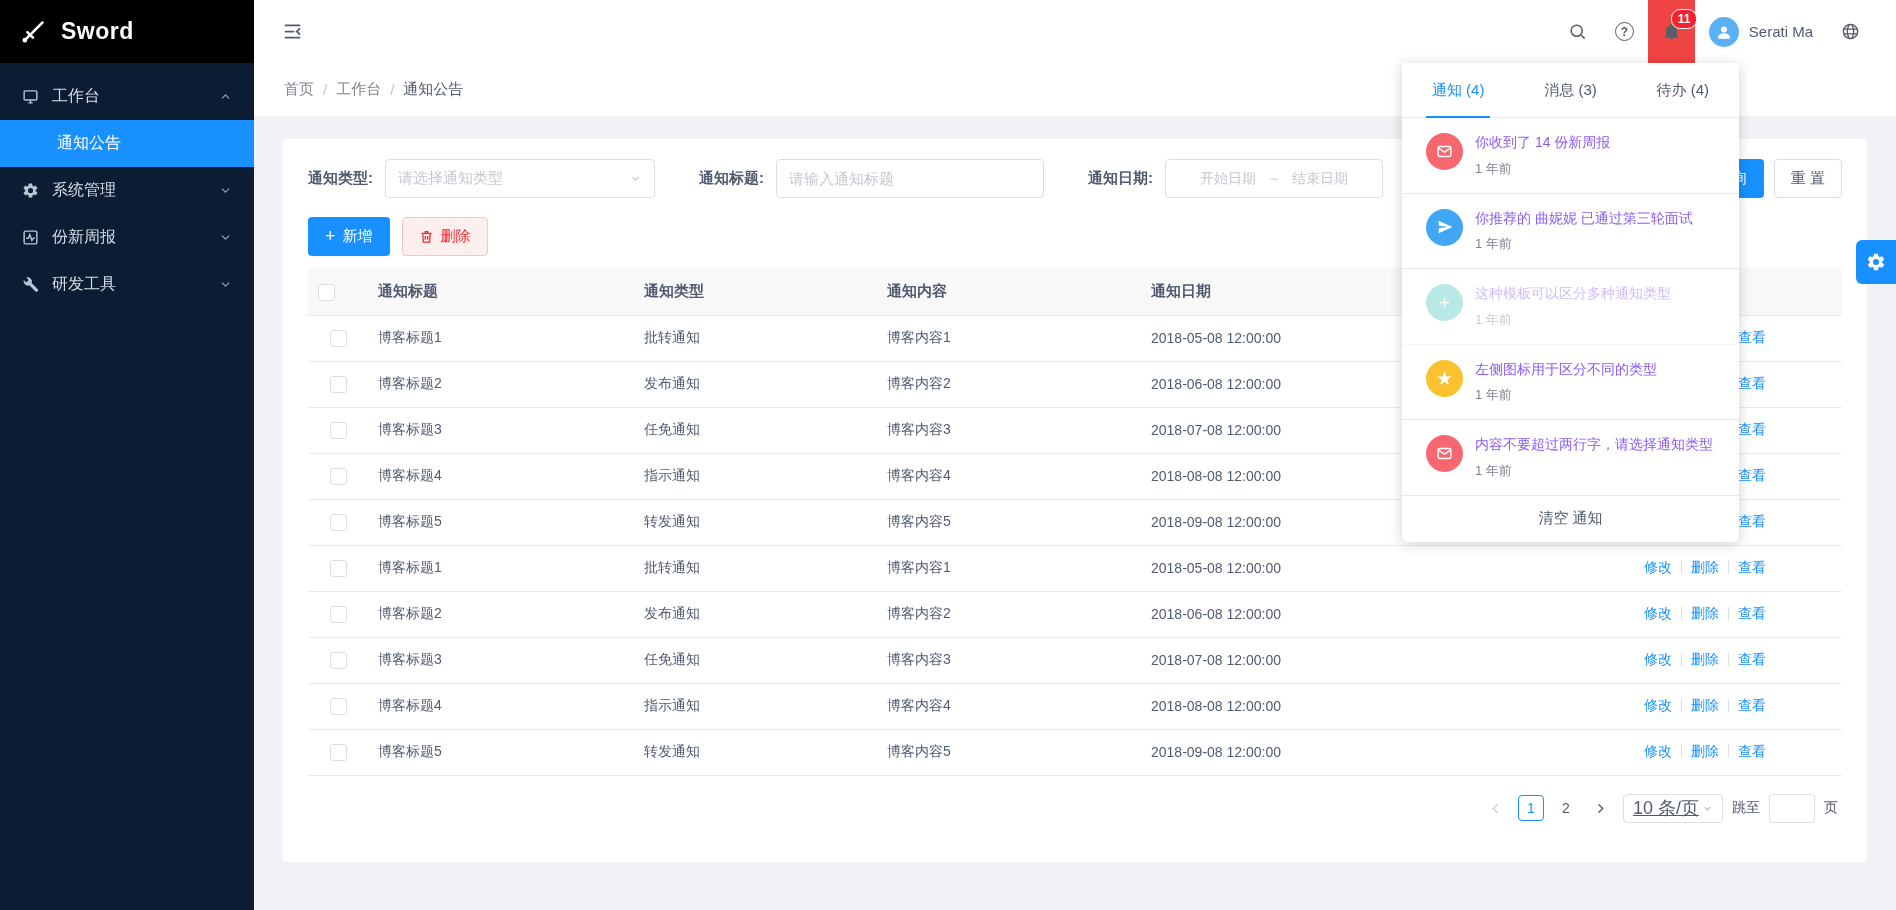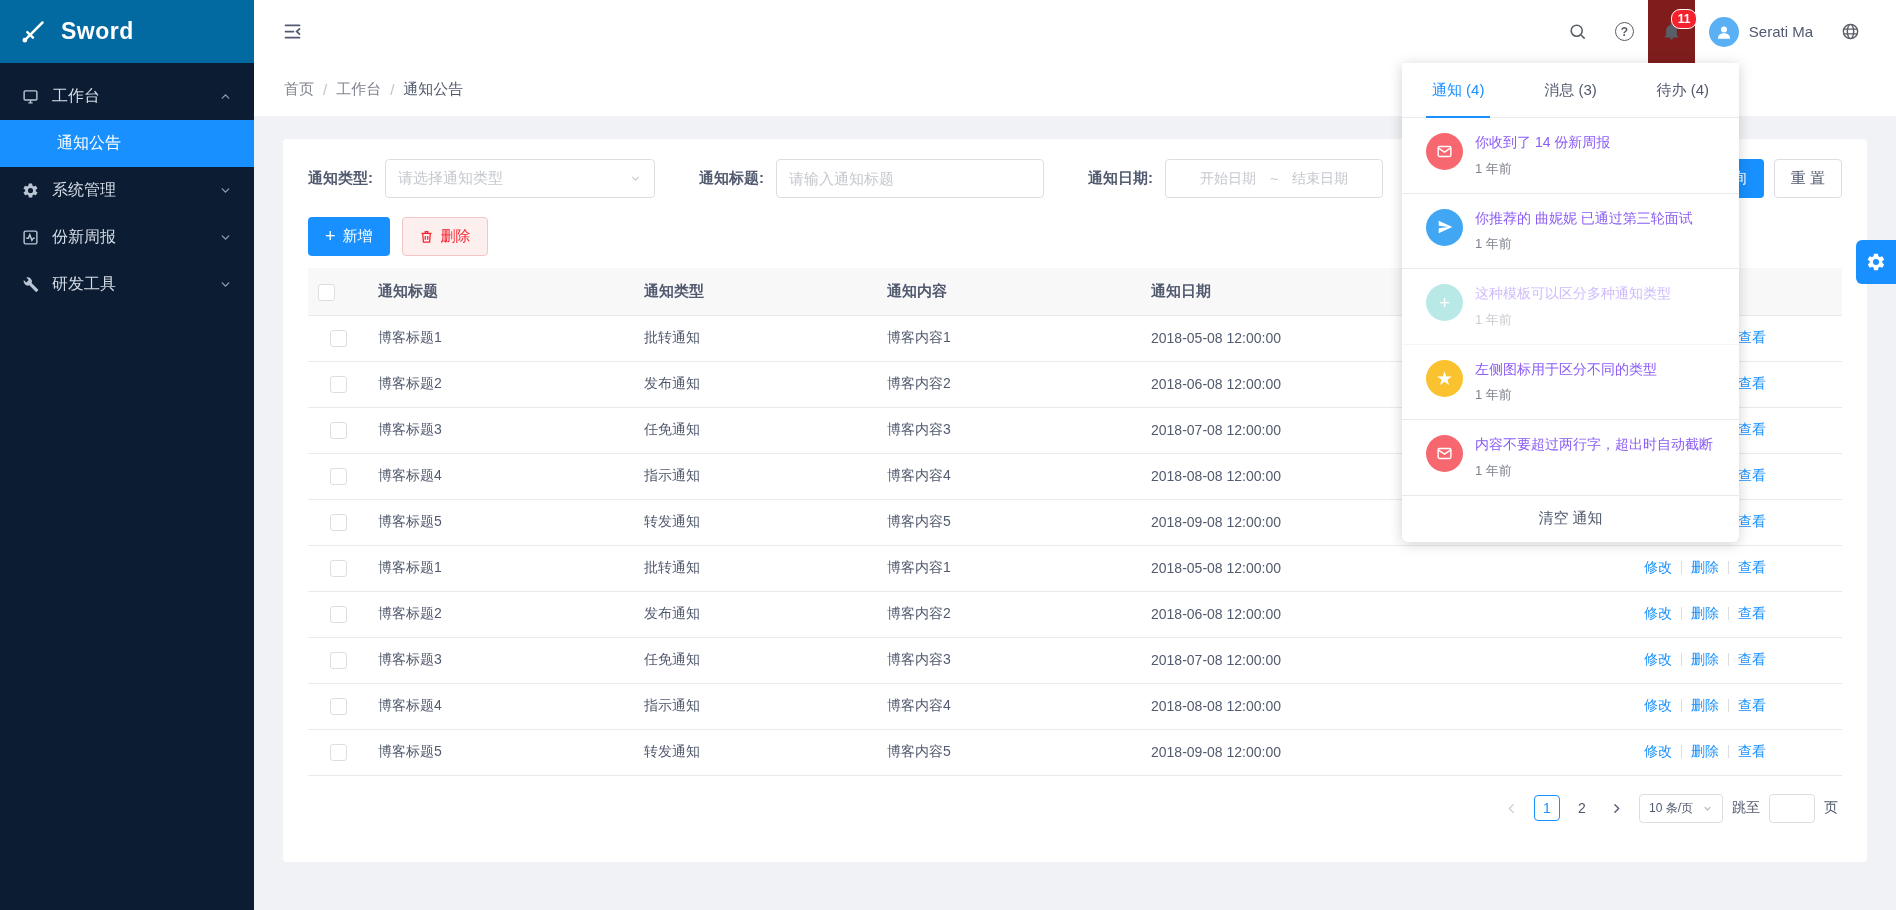--- a/index.html
+++ b/index.html
@@ -8,35 +8,35 @@
     position: relative; overflow: hidden;
     background: #f0f2f5;
     font-family: "Liberation Sans", "DejaVu Sans", sans-serif;
     font-size: 15px; color: #515a6e;
   }
   a { text-decoration: none; cursor: pointer; }
   svg { display: block; }
 
   
   .sidebar { position: absolute; left: 0; top: 0; width: 254px; height: 100%; background: #0c1c32; z-index: 30; }
-  .logo { height: 63px; display: flex; align-items: center; gap: 14px; padding: 0 20px; background: #0369a1; }
+  .logo { height: 63px; display: flex; align-items: center; gap: 14px; padding: 0 20px; background: #000000; }
   .logo-title { color: #fff; font-size: 23px; font-weight: bold; letter-spacing: .5px; }
   .menu { padding-top: 10px; }
   .menu-item { height: 47px; display: flex; align-items: center; gap: 13px; padding: 0 22px; color: #d5dde7; font-size: 16px; cursor: pointer; }
   .mi-icon { color: #b9c5d3; display: flex; }
   .chev { margin-left: auto; color: #8c9bb0; display: flex; }
   .submenu-item { height: 47px; display: flex; align-items: center; padding-left: 57px; font-size: 16px; color: #e8edf3; cursor: pointer; }
   .submenu-item.active { background: #1890ff; color: #fff; }
 
   
   .header { position: absolute; left: 254px; top: 0; right: 0; height: 63px; background: #fff; display: flex; align-items: center; padding: 0 22px; z-index: 20; }
   .collapse-btn { cursor: pointer; color: #515a6e; display: flex; padding: 6px; }
   .header-right { margin-left: auto; display: flex; align-items: center; height: 100%; }
   .h-item { display: flex; align-items: center; justify-content: center; height: 100%; padding: 0 14px; cursor: pointer; color: #5a5e66; }
-  .h-item.bell-item { background: #7f1d1d; }
+  .h-item.bell-item { background: #ef4444; }
   .bell-wrap { position: relative; display: flex; }
   .badge { position: absolute; top: -13px; left: 9px; background: #f5222d; color: #fff; font-size: 12px; line-height: 1; padding: 3px 6px; border-radius: 9px; border: 1px solid #fff; font-weight: bold; }
   .user-item { gap: 10px; }
   .avatar { width: 30px; height: 30px; border-radius: 50%; background: #5ab0f5; display: flex; align-items: center; justify-content: center; overflow: hidden; }
   .username { font-size: 15px; color: #515a6e; }
 
   
   .breadcrumb-bar { position: absolute; left: 254px; top: 63px; right: 0; height: 53px; background: #fff; display: flex; align-items: center; padding: 0 30px; font-size: 15px; color: #80848f; z-index: 5; }
   .crumb { cursor: pointer; }
   .crumb.current { color: #515a6e; cursor: default; }
@@ -75,21 +75,21 @@
   .c-op { text-align: right; padding-right: 76px !important; white-space: nowrap; }
   .grid a { color: #1890ff; }
   .sep { display: inline-block; width: 1px; height: 13px; background: #dcdee2; margin: 0 9px; vertical-align: -2px; }
 
   
   .pagination { display: flex; align-items: center; justify-content: flex-end; margin-top: 18px; gap: 9px; font-size: 14px; color: #515a6e; padding-right: 4px; }
   .pg-arrow { width: 26px; height: 26px; display: flex; align-items: center; justify-content: center; cursor: pointer; color: #515a6e; }
   .pg-arrow.disabled { color: #ccd0d7; cursor: default; }
   .pg-num { min-width: 26px; height: 26px; display: flex; align-items: center; justify-content: center; cursor: pointer; border-radius: 4px; background: #fff; }
   .pg-num.current { border: 1px solid #1890ff; color: #1890ff; }
-  .pg-select { height: 29px; border: 1px solid #dcdee2; border-radius: 4px; display: flex; align-items: center; padding: 0 9px; gap: 9px; cursor: pointer; font-size: 12px; background: #fff; }
+  .pg-select { height: 29px; border: 1px solid #dcdee2; border-radius: 4px; display: flex; align-items: center; padding: 0 9px; gap: 3px; cursor: pointer; font-size: 18px; background: #fff; text-decoration: underline; }
   .pg-select .sel-chev { color: #b2b6bd; display: flex; }
   .pg-jump-input { width: 46px; height: 29px; border: 1px solid #dcdee2; border-radius: 4px; outline: none; padding: 0 6px; font-family: inherit; font-size: 14px; }
 
   
   .notif-panel { position: absolute; left: 1402px; top: 63px; width: 337px; background: #fff; border-radius: 0 0 6px 6px; box-shadow: 0 2px 14px rgba(0,0,0,.18); z-index: 60; }
   .notif-tabs { display: flex; border-bottom: 1px solid #e8eaec; height: 55px; }
   .notif-tab { flex: 1; display: flex; align-items: center; justify-content: center; font-size: 15px; color: #515a6e; cursor: pointer; position: relative; }
   .notif-tab.active { color: #1890ff; }
   .notif-tab.active::after { content: ""; position: absolute; bottom: -1px; left: 50%; transform: translateX(-50%); width: 64px; height: 2px; background: #1890ff; }
   .notif-item { display: flex; align-items: flex-start; gap: 12px; padding: 15px 24px; border-bottom: 1px solid #e8eaec; cursor: pointer; }
@@ -477,21 +477,21 @@
   </div>
 
   <div class="notif-item">
     <span class="notif-icon" style="background: rgb(247, 103, 111);">
       <svg width="17" height="17" viewBox="0 0 24 24" fill="none" stroke="#fff" stroke-width="2">
           <rect x="3" y="5" width="18" height="14" rx="2"></rect>
           <path d="M3 7l9 6 9-6"></path>
         </svg>
     </span>
     <span class="notif-body">
-      <span class="notif-title" style="display:block">内容不要超过两行字，超出时自动截断</span>
+      <span class="notif-title" style="display:block">内容不要超过两行字，请选择通知类型</span>
       <span class="notif-time">1 年前</span>
     </span>
   </div>
 
   <div class="notif-footer">清空 通知</div>
 </div>
 
 <div class="setting-fab">
   <span>
     <svg width="20" height="20" viewBox="0 0 24 24" fill="#fff">

